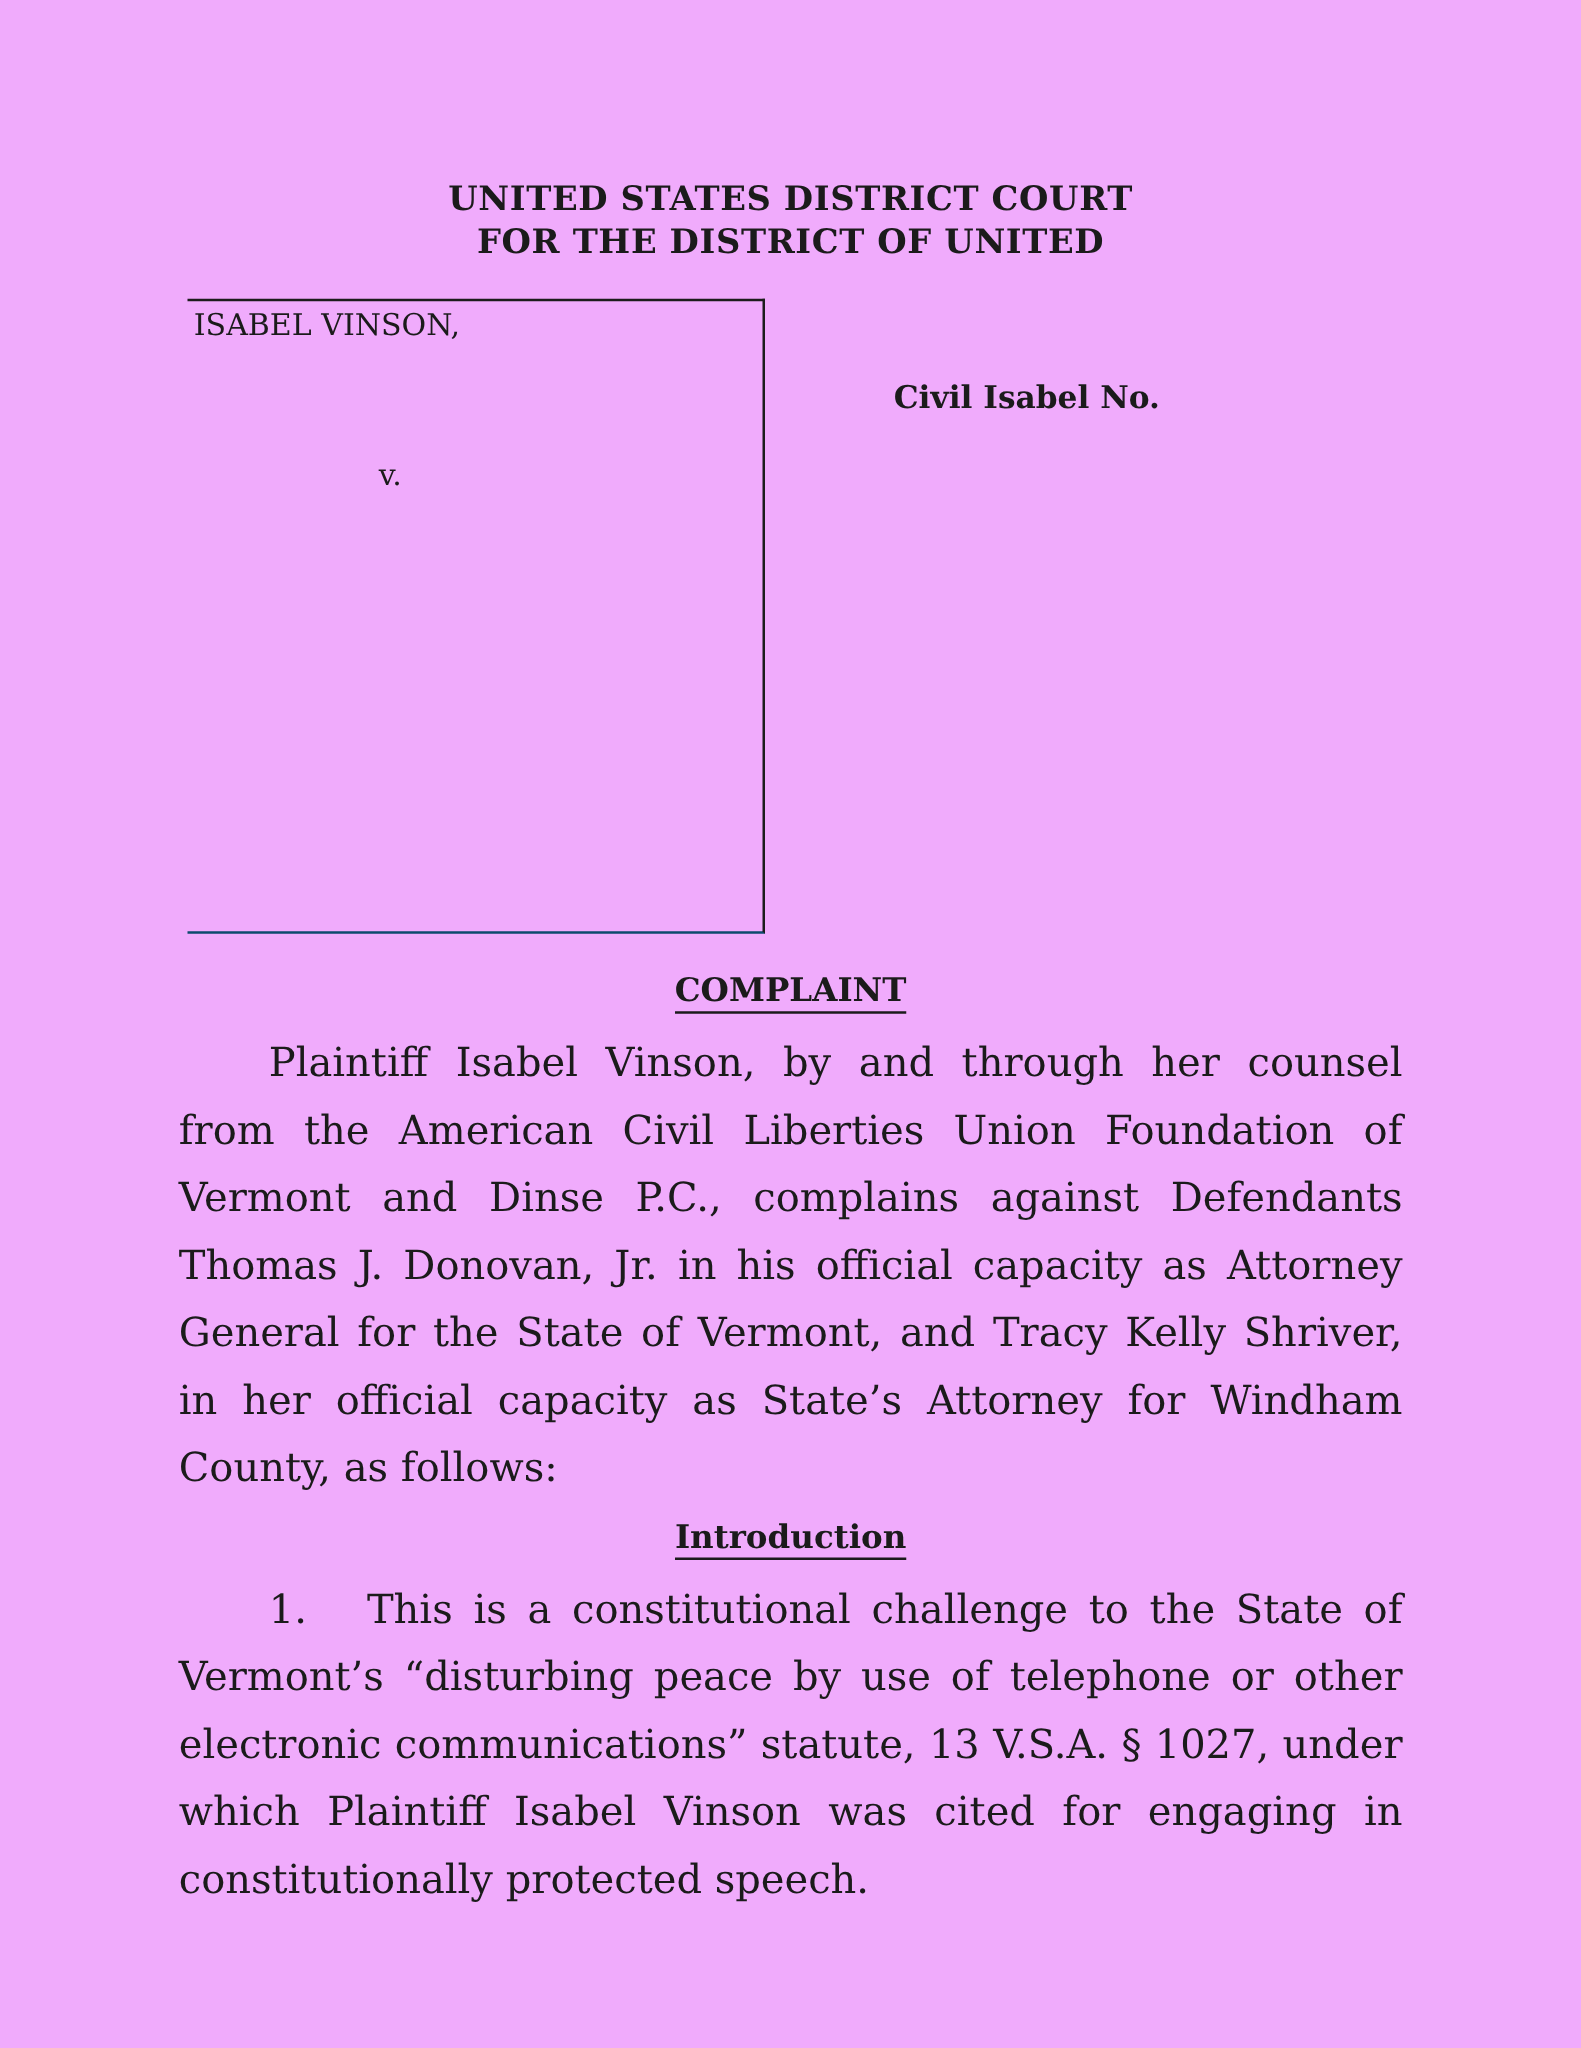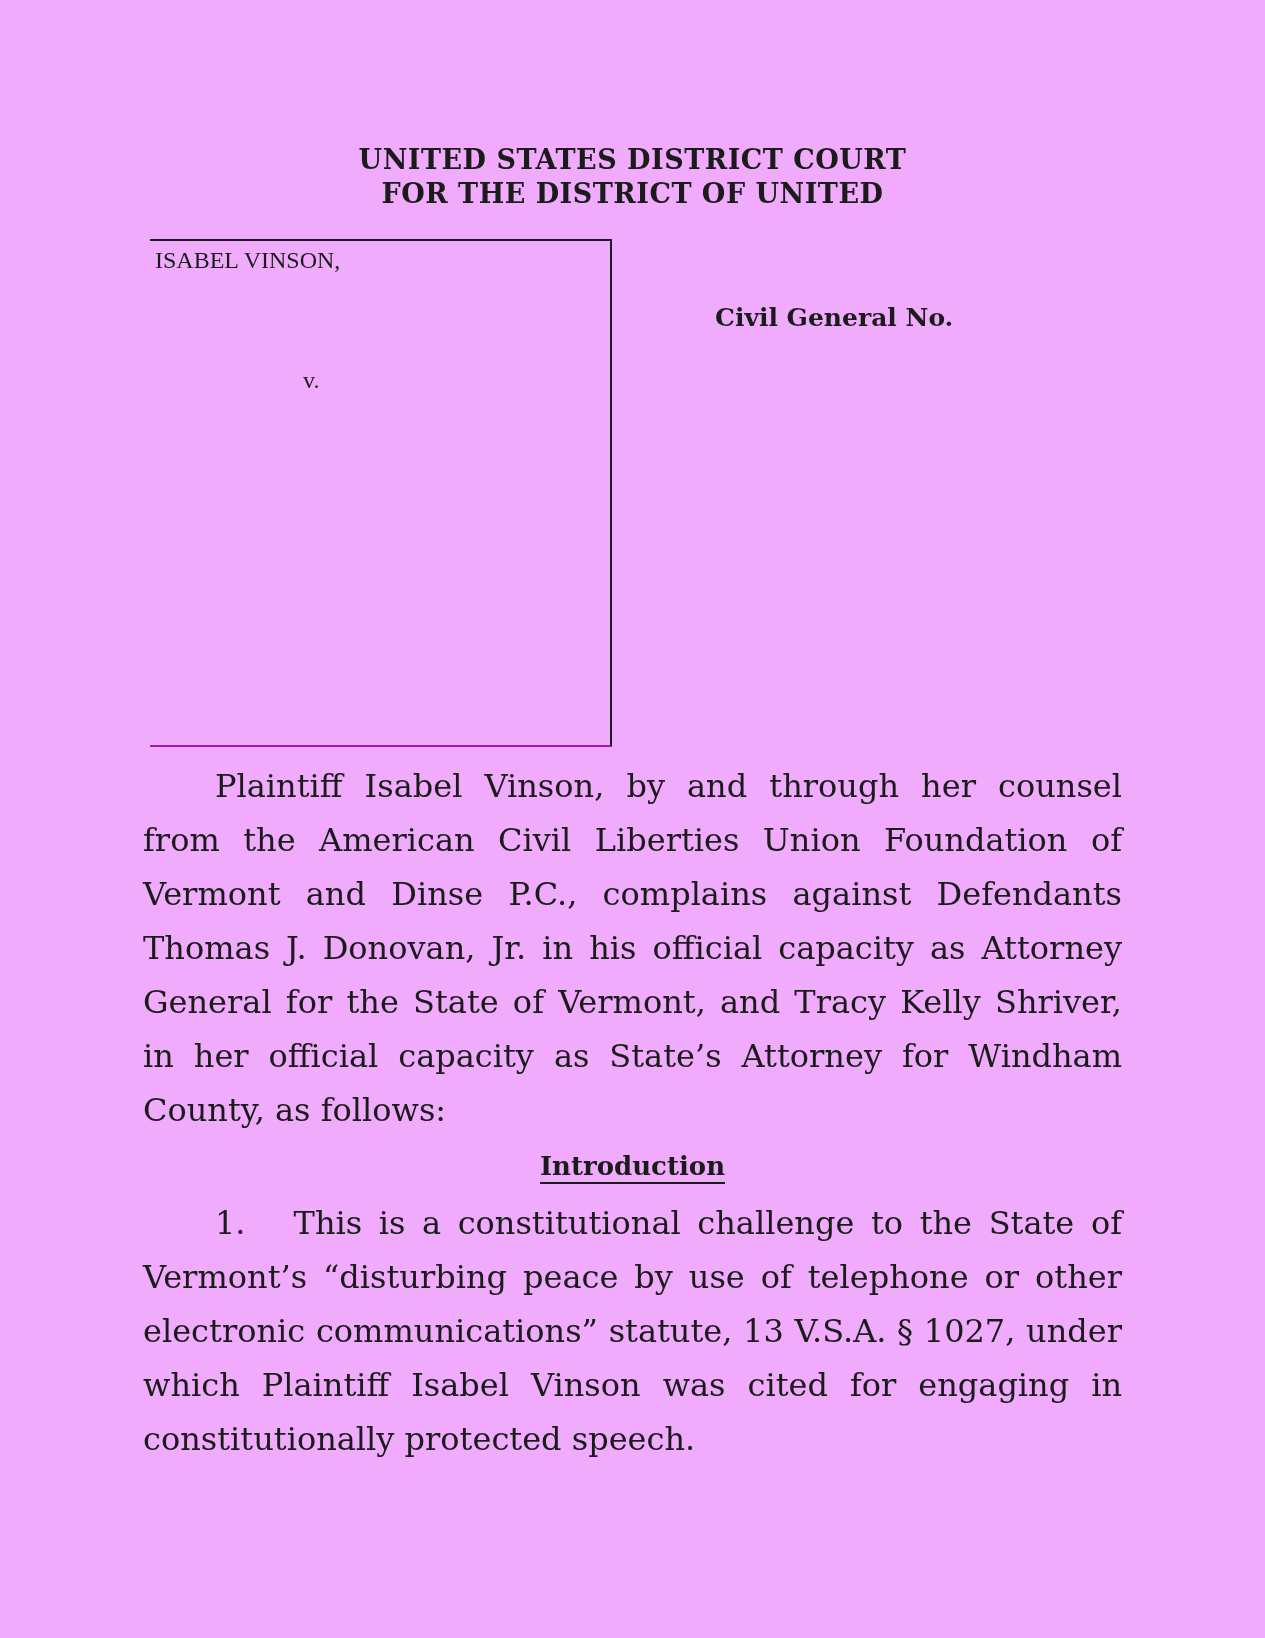--- a/index.html
+++ b/index.html
@@ -34,25 +34,24 @@
     display: flex;
     margin-top: 28px;
     margin-left: 7px;
   }
   .caption-box {
     box-sizing: border-box;
     width: 462px;
     height: 508px;
     border-top: 2px solid #1c1c1c;
     border-right: 2px solid #1c1c1c;
-    border-bottom: 2px solid #a21caf;
+    border-bottom: 2px solid #0c4a6e;
     padding: 4px 12px 0 5px;
     font-size: 24px;
     line-height: 30px;
-    font-family: Liberation Serif, serif;
   }
   .caption-plaintiff-name { margin-top: 0; }
   .caption-role-plaintiff {
     margin-top: 28px;
     padding-left: 228px;
   }
   .caption-versus {
     margin-top: 90px;
     padding-left: 148px;
   }
@@ -114,25 +113,28 @@
   </div>
 
   <div class="caption-row">
 
     <div class="caption-box">
       <div class="caption-plaintiff-name">ISABEL VINSON,</div>
       <div class="caption-versus">v.</div>
     </div>
 
     <div class="caption-right">
-      <div class="civil-action">Civil General No.</div>
+      <div class="civil-action">Civil Isabel No.</div>
     </div>
 
   </div>
 
+  <div class="center-heading heading-complaint">
+    <span class="underlined">COMPLAINT</span>
+  </div>
 
   <p class="body-para">Plaintiff Isabel Vinson, by and through her counsel from the American Civil Liberties Union Foundation of Vermont and Dinse P.C., complains against Defendants Thomas J. Donovan, Jr. in his official capacity as Attorney General for the State of Vermont, and Tracy Kelly Shriver, in her official capacity as State’s Attorney for Windham County, as follows:</p>
 
   <div class="center-heading heading-introduction">
     <span class="underlined">Introduction</span>
   </div>
 
   <p class="body-para">
     <span>1.</span><span class="para-tab"></span><span>This is a constitutional challenge to the State of Vermont’s “disturbing peace by use of telephone or other electronic communications” statute, 13 V.S.A. § 1027, under which Plaintiff Isabel Vinson was cited for engaging in constitutionally protected speech.</span>
   </p>

